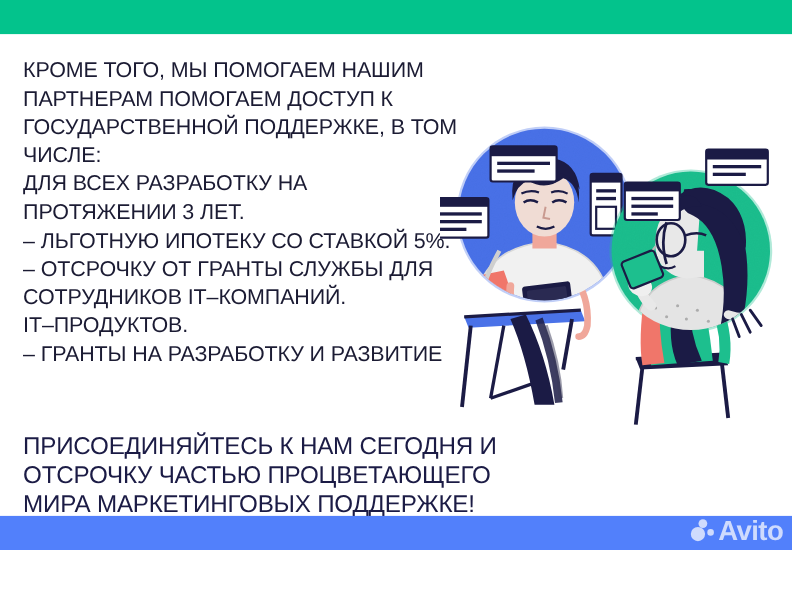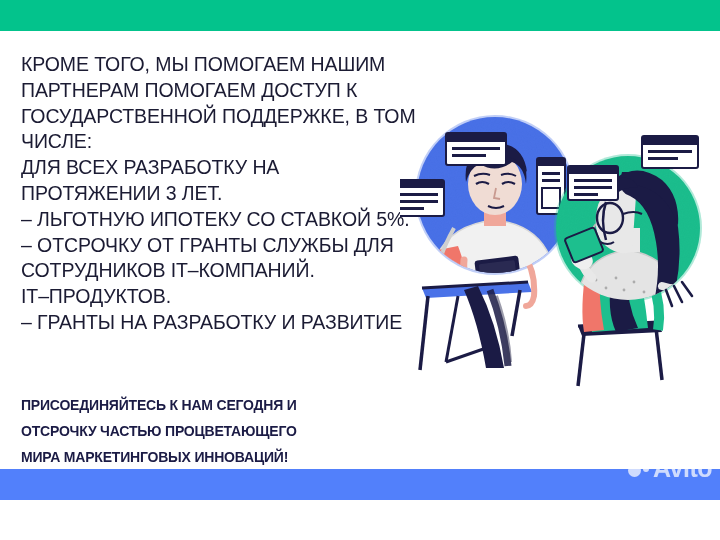--- a/index.html
+++ b/index.html
@@ -29,21 +29,21 @@
     position: absolute;
     left: 0; bottom: 0;
     width: 720px; height: 31px;
     background: #5280fb;
   }
 
   
   .watermark {
     position: absolute;
     right: 8px;
-    bottom: 17px;
+    bottom: 2px;
     height: 30px;
     display: flex;
     align-items: center;
     gap: 3px;
     opacity: 0.72;
     pointer-events: none;
     margin-top: 24px;
   }
   .wm-dots {
     position: relative;
@@ -81,23 +81,23 @@
     letter-spacing: -0.1px;
     white-space: nowrap;
   }
   .cta {
     position: absolute;
     left: 21px;
     top: 393px;
     width: 420px;
   }
   .cta-line {
-    font-size: 14px;
+    font-size: 22px;
     line-height: 25.8px;
-    font-weight: bold;
+    font-weight: normal;
     color: #1b1b45;
     letter-spacing: -0.2px;
     white-space: nowrap;
   }
   .cta-emoji {
     margin-top: 3px;
     font-size: 23px;
     line-height: 26px;
     color: #f5a623;
   }
@@ -129,21 +129,21 @@
     <div class="copy-line">– ЛЬГОТНУЮ ИПОТЕКУ СО СТАВКОЙ 5%.</div>
     <div class="copy-line">– ОТСРОЧКУ ОТ ГРАНТЫ СЛУЖБЫ ДЛЯ</div>
     <div class="copy-line">СОТРУДНИКОВ IT–КОМПАНИЙ.</div>
     <div class="copy-line">IT–ПРОДУКТОВ.</div>
     <div class="copy-line">– ГРАНТЫ НА РАЗРАБОТКУ И РАЗВИТИЕ</div>
   </div>
 
   <div class="cta">
     <div class="cta-line">ПРИСОЕДИНЯЙТЕСЬ К НАМ СЕГОДНЯ И</div>
     <div class="cta-line">ОТСРОЧКУ ЧАСТЬЮ ПРОЦВЕТАЮЩЕГО</div>
-    <div class="cta-line">МИРА МАРКЕТИНГОВЫХ ИННОВАЦИЙ!</div>
+    <div class="cta-line">МИРА МАРКЕТИНГОВЫХ ПОДДЕРЖКЕ!</div>
     <div class="cta-emoji">🌟</div>
   </div>
 
   <div class="illus">
     <svg width="320" height="300" viewBox="0 0 320 300" xmlns="http://www.w3.org/2000/svg">
       <defs>
         <filter id="grain" x="-20%" y="-20%" width="140%" height="140%">
           <feTurbulence type="fractalNoise" baseFrequency="0.85" numOctaves="3" result="n"></feTurbulence>
           <feColorMatrix in="n" type="saturate" values="0"></feColorMatrix>
           <feComponentTransfer result="g">

